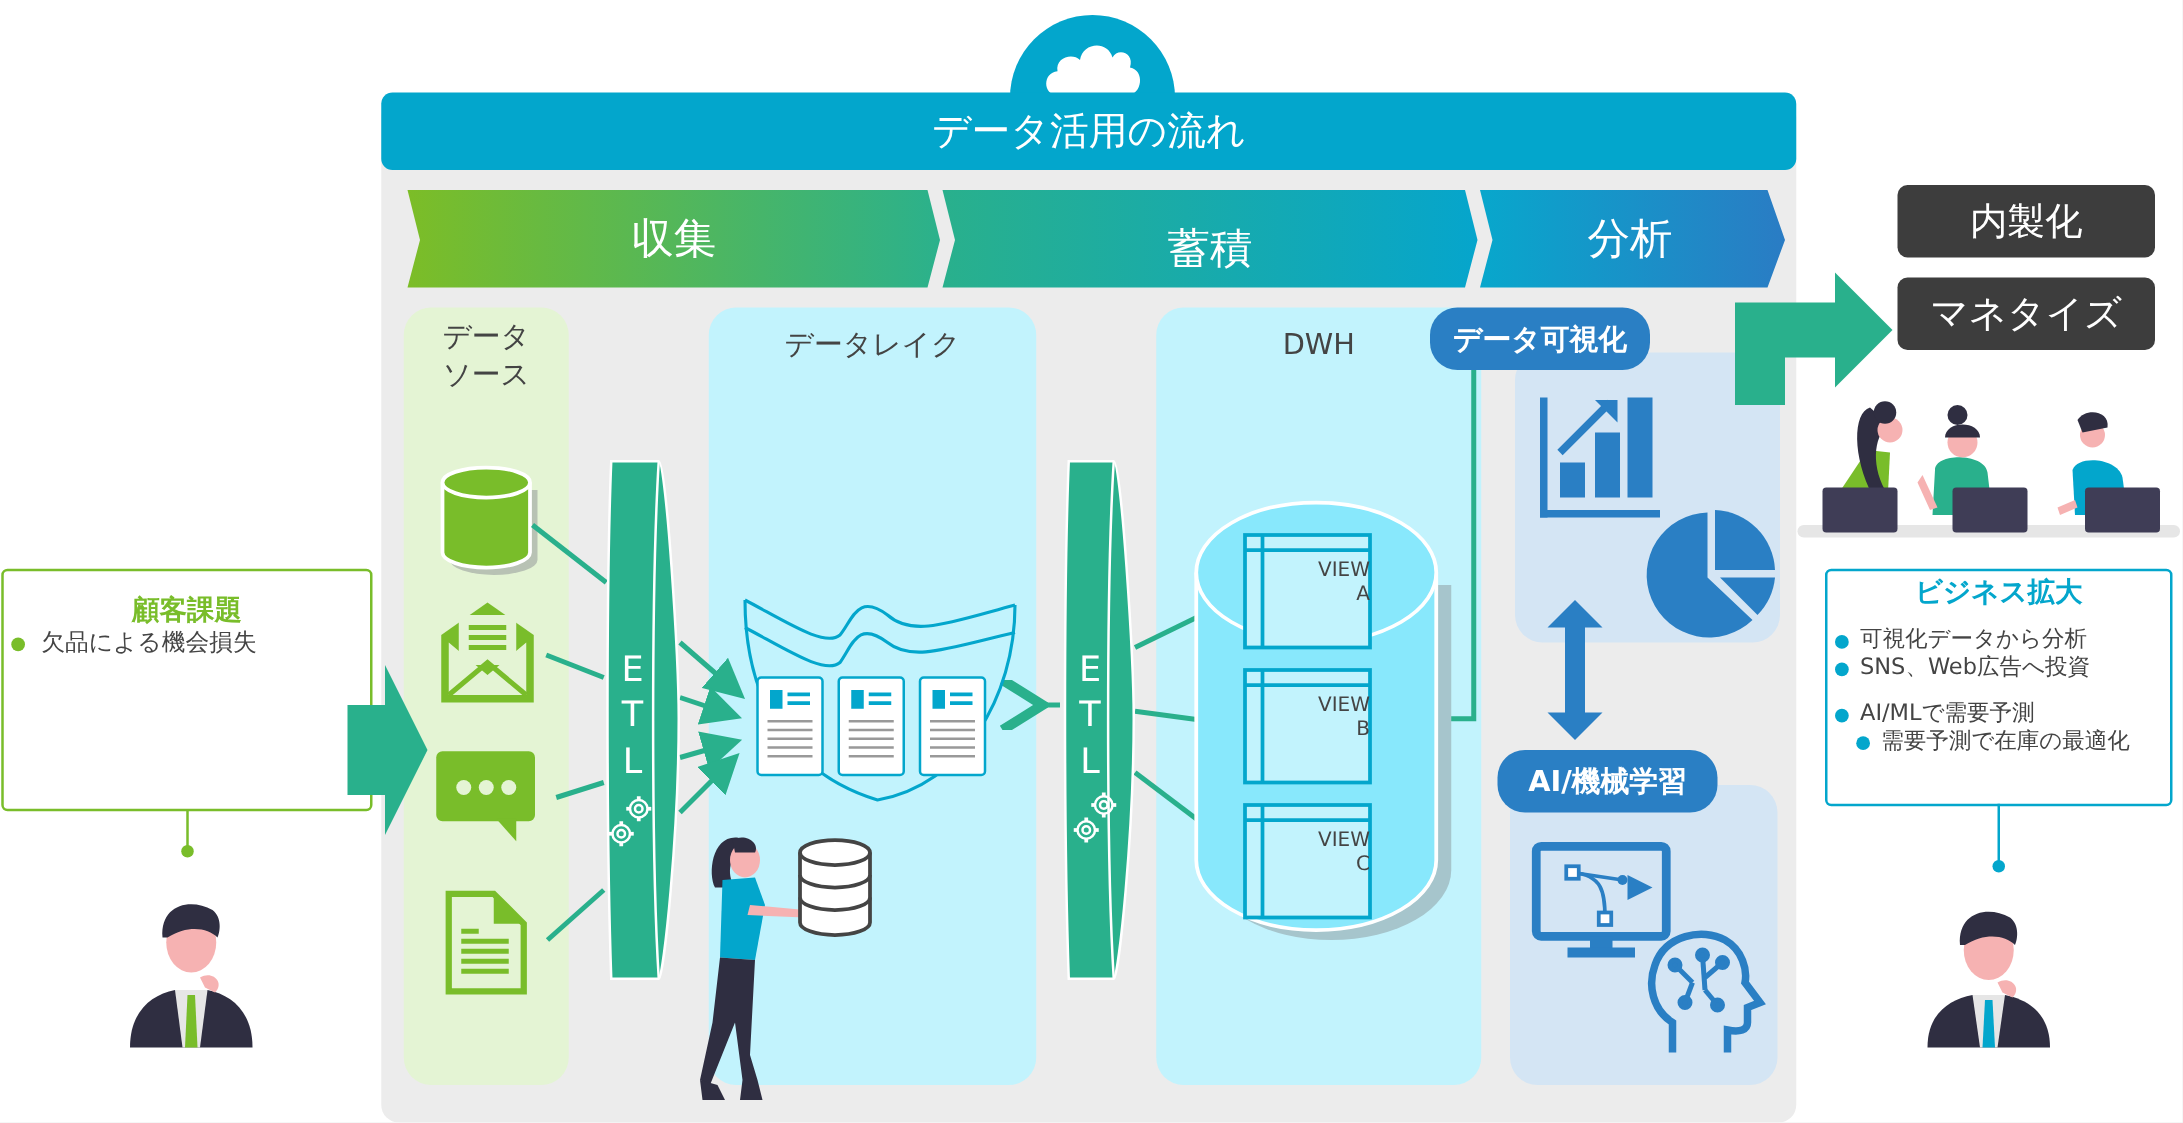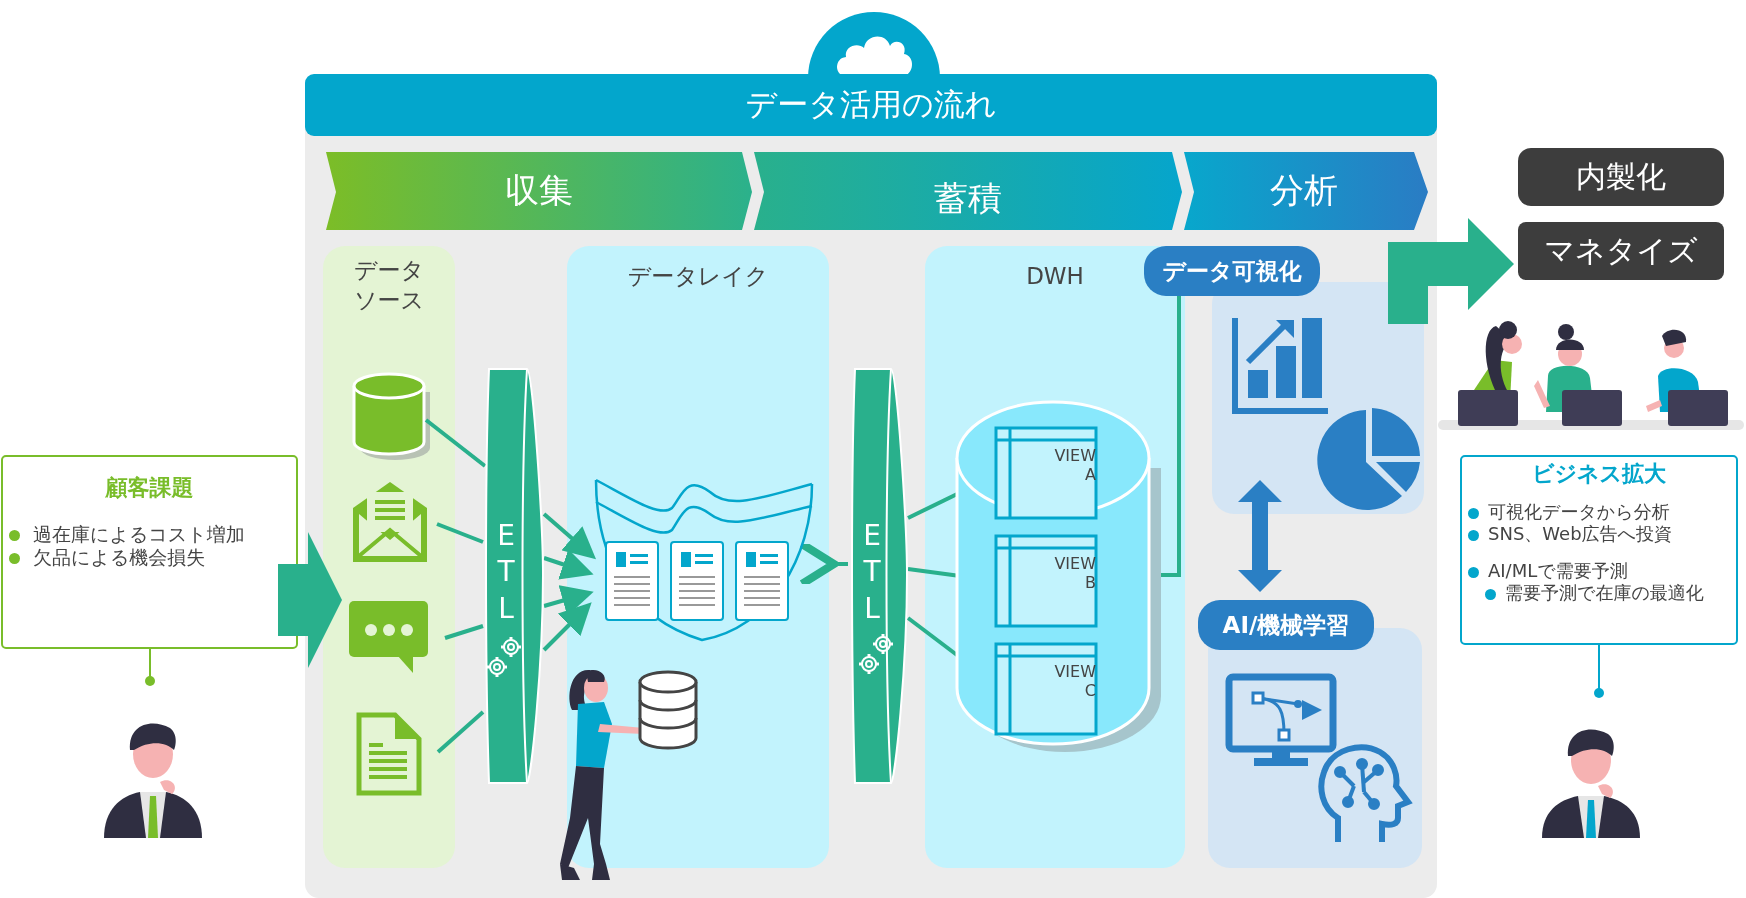--- a/index.html
+++ b/index.html
@@ -330,21 +330,21 @@
     <circle cx="44" cy="22" r="4"></circle>
       <circle cx="56" cy="62" r="4"></circle>
       <circle cx="60" cy="28" r="4"></circle>
   </g>
 </svg>
 
 <svg style="left:1388px;top:218px;" width="126" height="106" viewBox="0 0 126 106">
   <polygon points="0,24 80,24 80,0 126,46 80,92 80,68 40,68 40,106 0,106" fill="#29b08c"></polygon>
 </svg>
 
-<div class="abs dark-btn" style="left:1518px;top:148px;width:206px;height:58px;border-radius:13px;">内製化</div>
+<div class="abs dark-btn" style="left:1518px;top:148px;width:206px;height:58px;">内製化</div>
 <div class="abs dark-btn" style="left:1518px;top:222px;width:206px;height:58px;">マネタイズ</div>
 
 <svg style="left:1438px;top:316px;" width="308" height="116" viewBox="0 0 308 116">
   <rect x="0" y="104" width="306" height="10" rx="5" fill="#e6e6e6"></rect>
 
   <path d="M32 80 L56 44 L74 46 L72 86 Z" fill="#79bd2a"></path>
   <path d="M58 10 C44 14 44 50 60 80 L70 76 C58 54 62 30 74 24 Z" fill="#2f2e41"></path>
   <circle cx="74" cy="28" r="10" fill="#f6b2b2"></circle>
   <circle cx="70" cy="14" r="9" fill="#2f2e41"></circle>
 
@@ -359,21 +359,20 @@
   <path d="M224 20 C230 10 250 12 248 26 L228 30 Z" fill="#2f2e41"></path>
   <path d="M208 90 L222 84 L224 90 L210 96 Z" fill="#f6b2b2"></path>
 
   <rect x="20" y="74" width="60" height="36" rx="3" fill="#3f3d56"></rect>
   <rect x="124" y="74" width="60" height="36" rx="3" fill="#3f3d56"></rect>
   <rect x="230" y="74" width="60" height="36" rx="3" fill="#3f3d56"></rect>
 </svg>
 
 <div class="abs card green" style="left:1px;top:455px;width:293px;height:190px;border:2.5px solid #79bd2a;">
   <div class="card-title" style="color:#79bd2a;margin-top:16px;">顧客課題</div>
-  <div class="bullet" style="margin-top:20px;">過在庫によるコスト増加</div>
   <div class="bullet">欠品による機会損失</div>
 </div>
 
 <svg style="left:278px;top:532px;" width="64" height="136" viewBox="0 0 64 136">
   <polygon points="0,32 30,32 30,0 64,68 30,136 30,104 0,104" fill="#29b08c"></polygon>
 </svg>
 
 <svg style="left:144px;top:648px;" width="12" height="40" viewBox="0 0 12 40">
   <line x1="6" y1="0" x2="6" y2="32" stroke="#79bd2a" stroke-width="2"></line>
   <circle cx="6" cy="33" r="5" fill="#79bd2a"></circle>

